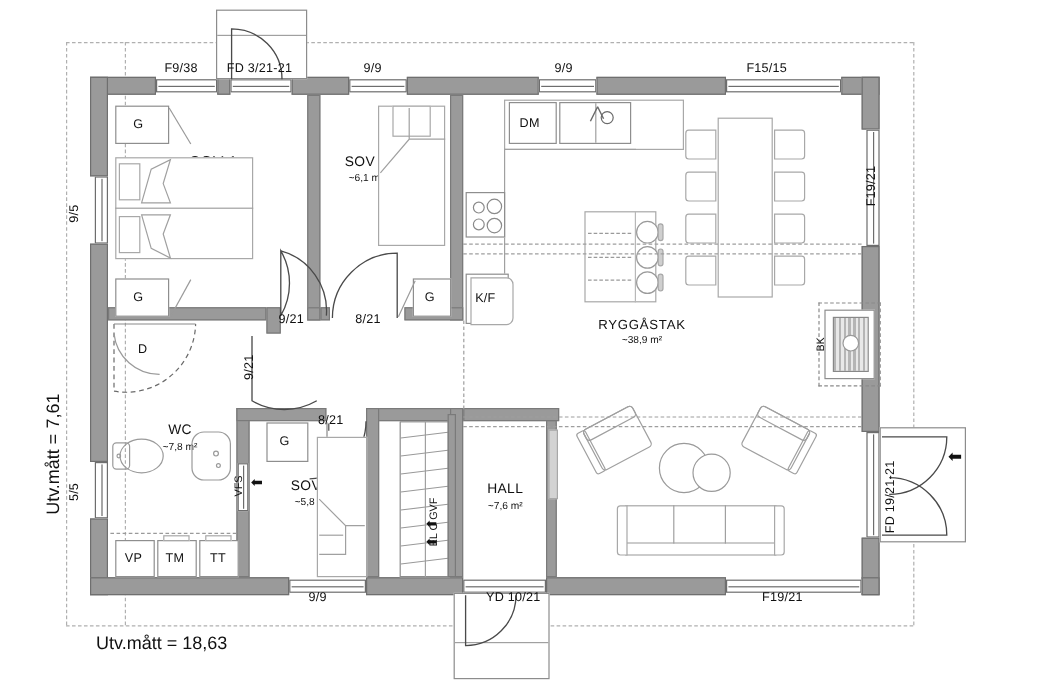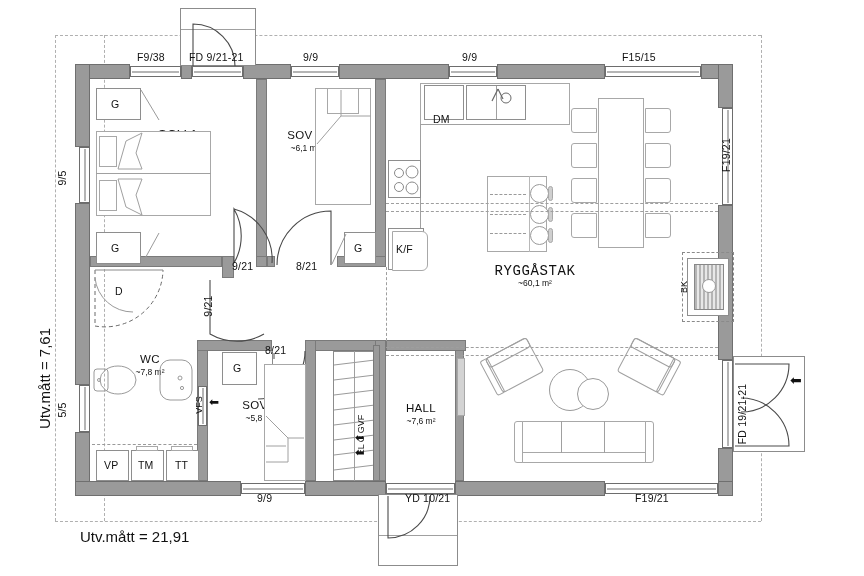--- a/index.html
+++ b/index.html
@@ -173,26 +173,26 @@
   </div>
   <div class="rname small" style="left:115px; top:352px; width:70px;">
     <span class="rn">WC</span>
     <span class="ra">~7,8 m²</span>
   </div>
   <div class="rname small" style="left:385px; top:401px; width:72px;">
     <span class="rn">HALL</span>
     <span class="ra">~7,6 m²</span>
   </div>
   <div class="rname big" style="left:455px; top:266px; width:160px;">
-    <span class="ra" style="font-size:14px;letter-spacing:.6px;margin:0 0 1px 0;font-family:Liberation Mono, monospace;">RYGGÅSTAK</span>
-    <span class="ra">~60,1 m²</span>
+    <span class="ra" style="font-size:11px;letter-spacing:.6px;margin:0 0 1px 0;">RYGGÅSTAK</span>
+    <span class="ra">~38,9 m²</span>
   </div>
 
   <div class="lbl" style="left:137px; top:51px;">F9/38</div>
-  <div class="lbl" style="left:189px; top:51px;">FD 9/21-21</div>
+  <div class="lbl" style="left:189px; top:51px;">FD 3/21-21</div>
   <div class="lbl" style="left:303px; top:51px;">9/9</div>
   <div class="lbl" style="left:462px; top:51px;">9/9</div>
   <div class="lbl" style="left:622px; top:51px;">F15/15</div>
 
   <div class="lbl" style="left:257px; top:492px;">9/9</div>
   <div class="lbl" style="left:405px; top:492px;">YD 10/21</div>
   <div class="lbl" style="left:635px; top:492px;">F19/21</div>
 
   <div class="lbl rot90" style="left:54px;  top:172px;">9/5</div>
   <div class="lbl rot90" style="left:54px;  top:404px;">5/5</div>
@@ -288,21 +288,21 @@
   </svg>
   <div class="lbl-s rot90" style="left:341px; top:430px;">EL C GVF</div>
   <div class="arrow" style="left:355px;top:432px;font-size:11px;">⬅</div>
   <div class="arrow" style="left:355px;top:447px;font-size:11px;">⬅</div>
   <div class="iwall" style="left:373px; top:345px; width:7px; height:136px;"></div>
 
   <div class="fbox-l" style="left:457px; top:358px; width:8px; height:58px;background:#d3d3d3;"></div>
 
   <div class="fbox-l" style="left:420px; top:83px; width:150px; height:42px;"></div>
   <div class="fbox" style="left:424px; top:85px; width:40px; height:35px;"></div>
-  <div class="lbl" style="left:433px; top:113px;">DM</div>
+  <div class="lbl" style="left:433px; top:97px;">DM</div>
 
   <div class="fbox" style="left:466px; top:85px; width:60px; height:35px;"></div>
   <div class="line" style="left:496px; top:86px; width:1px; height:33px;"></div>
   <svg class="abs" style="left:470px;top:85px;" width="58" height="36">
     <path d="M28 4 L22 16 M28 4 L33 14" fill="none" stroke="#6a6a6a" stroke-width="1.2"></path>
     <circle cx="36" cy="13" r="5" fill="none" stroke="#6a6a6a" stroke-width="1"></circle>
   </svg>
   <div class="line" style="left:420px; top:124px; width:1px; height:146px;"></div>
   <div class="line" style="left:420px; top:124px; width:110px; height:1px;"></div>
 
@@ -370,15 +370,15 @@
   <div class="line" style="left:604px; top:421px; width:1px; height:32px;"></div>
   <div class="fbox-l" style="left:514px; top:421px; width:9px; height:42px;border-radius:3px 0 0 3px;"></div>
   <div class="fbox-l" style="left:645px; top:421px; width:9px; height:42px;border-radius:0 3px 3px 0;"></div>
 
   <div class="dimdash" style="left:386px; top:203px; width:332px;"></div>
   <div class="dimdash" style="left:386px; top:211px; width:332px;"></div>
   <div class="dimdash" style="left:386px; top:347px; width:332px;"></div>
   <div class="dimdash" style="left:386px; top:355px; width:332px;"></div>
 
   <div class="dimtext rot90" style="left:-6px; top:370px;">Utv.mått = 7,61</div>
-  <div class="dimtext" style="left:80px; top:528px;">Utv.mått = 21,91</div>
+  <div class="dimtext" style="left:80px; top:528px;">Utv.mått = 18,63</div>
 
 </div>
 
 </body></html>

